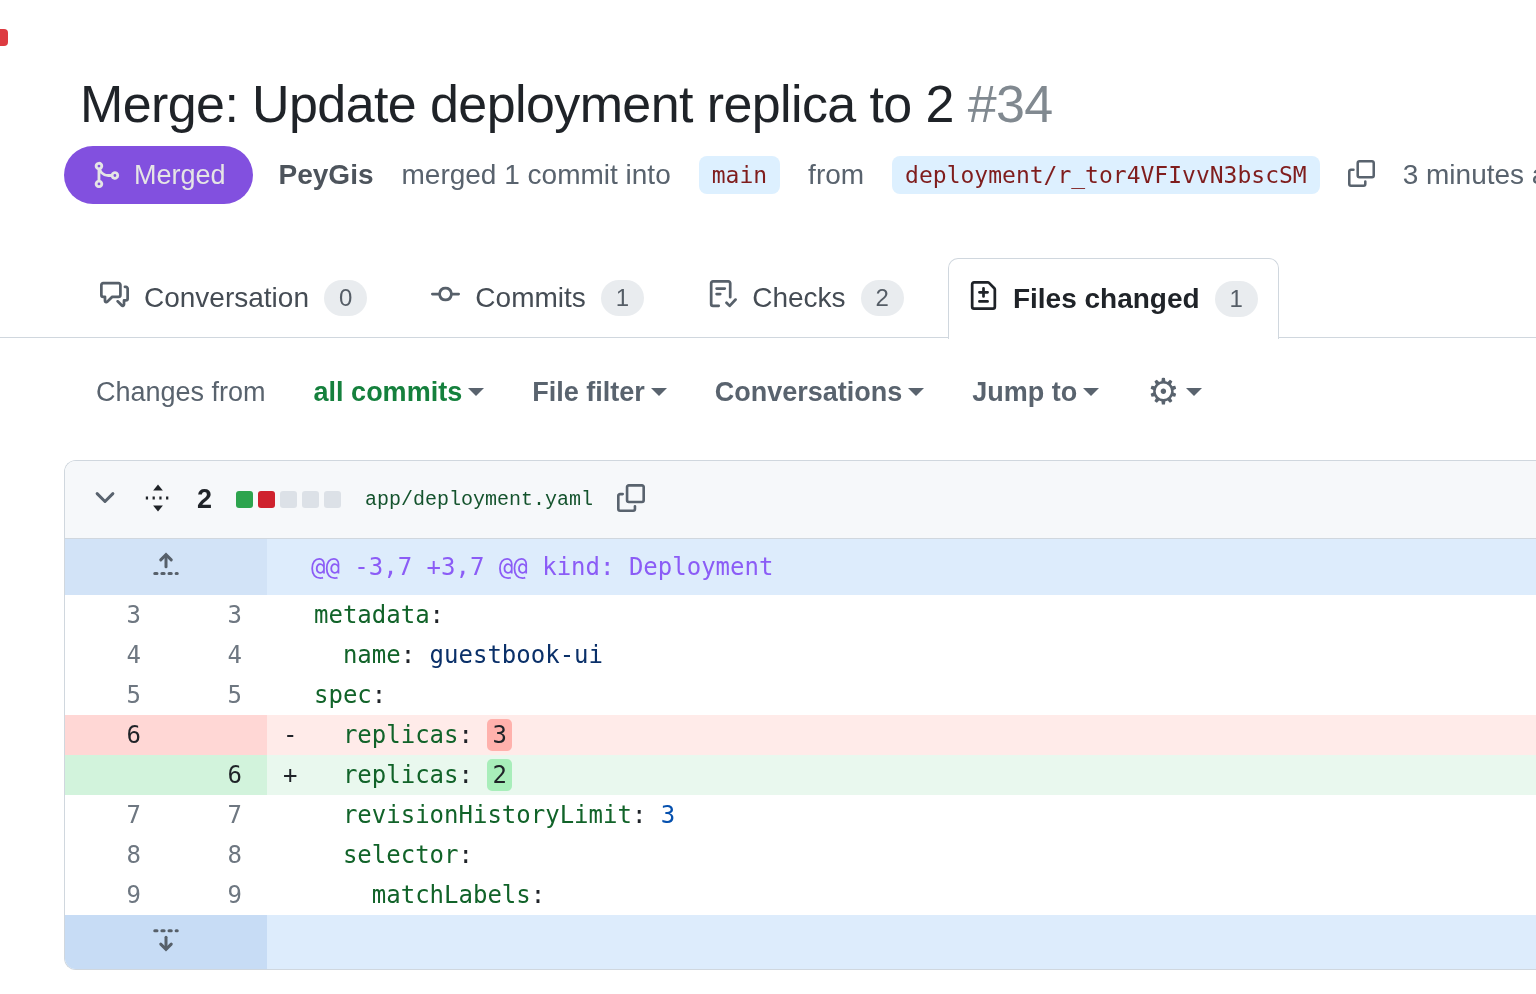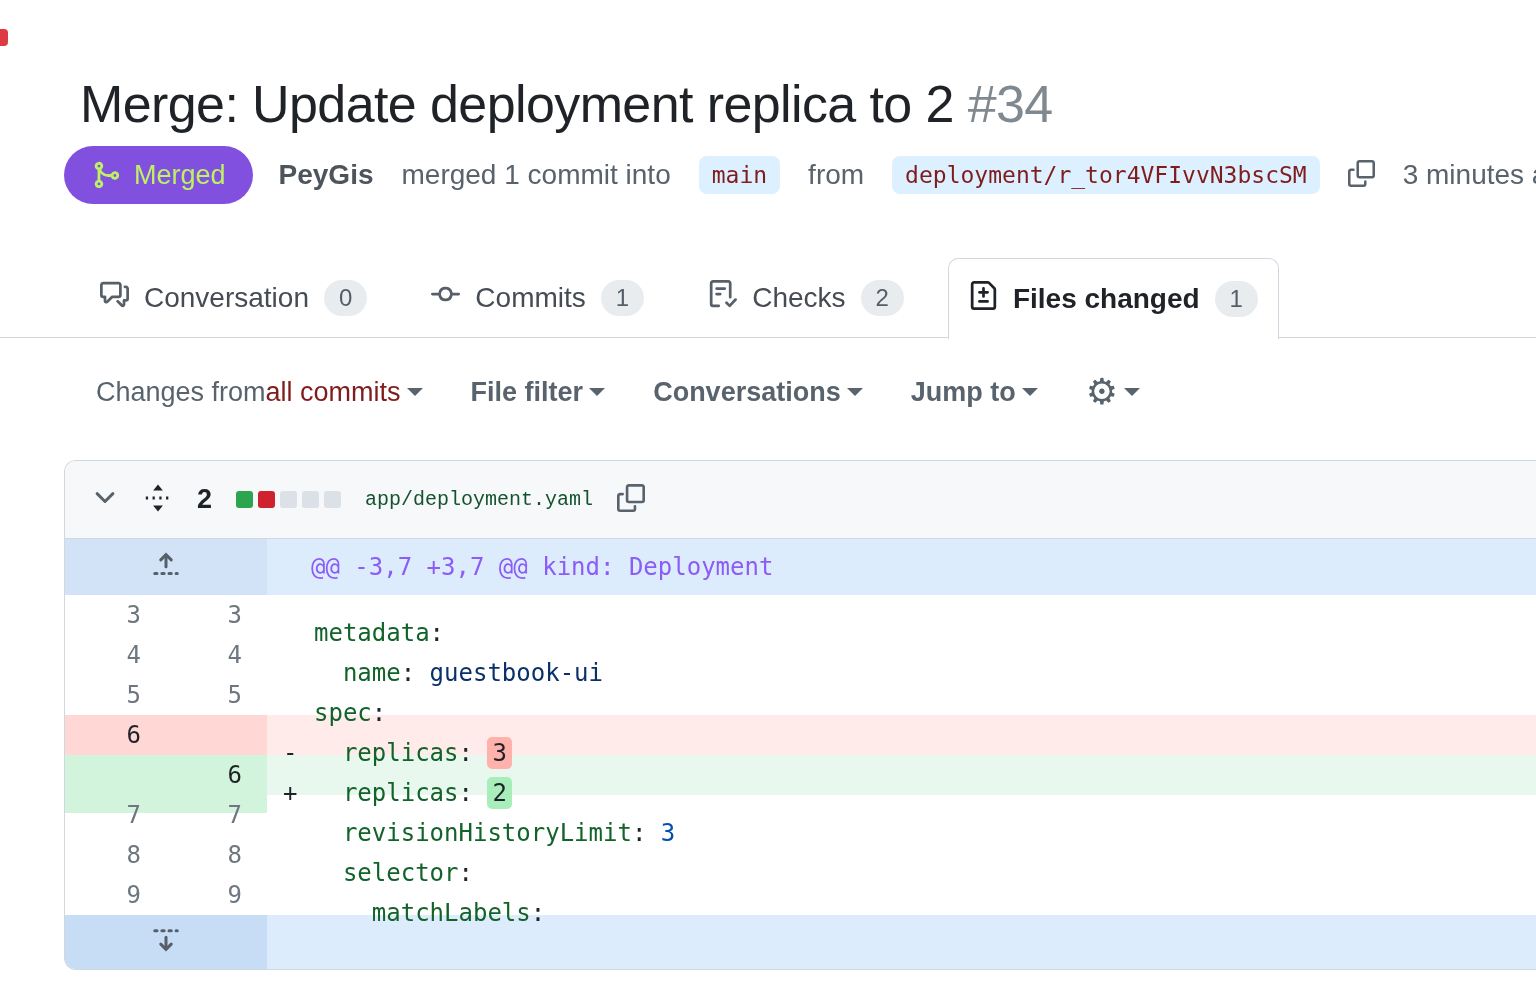--- a/index.html
+++ b/index.html
@@ -9,21 +9,21 @@
     font-family:"Liberation Sans",sans-serif;
   }
   
   .red-marker{position:absolute;left:-9px;top:29px;width:17px;height:17px;
     background:#dd3b41;border-radius:4px;}
   .pr-title{position:absolute;left:64px;top:54px;margin:16px;
     font-size:52px;font-weight:500;letter-spacing:-0.6px;line-height:68px;white-space:nowrap;}
   .pr-title .num{color:#818990;font-weight:400;}
   .meta-row{position:absolute;left:64px;top:146px;display:flex;align-items:center;gap:26px;}
   .merged-badge{display:inline-flex;align-items:center;gap:13px;
-    background:#8250df;color:#bef264;height:58px;padding:0 27px;border-radius:30px;
+    background:#8250df;color:#e5e5e5;height:58px;padding:0 27px;border-radius:30px;
     font-size:27px;font-weight:500;}
   .merged-badge svg{display:block;}
   .meta-text{display:flex;align-items:center;gap:28px;font-size:28px;color:#59636e;white-space:nowrap;}
   .author{font-weight:700;color:#4d545c;}
   .branch-pill{font-family:"DejaVu Sans Mono",monospace;font-size:23px;color:#7f1d1d;
     background:#ddf0ff;padding:6px 13px;border-radius:8px;cursor:pointer;}
   .icon-btn{background:none;border:none;padding:0;margin:0;cursor:pointer;color:#59636e;display:inline-flex;align-items:center;}
   
   .tabs{position:absolute;left:0;top:258px;width:1536px;height:80px;
     border-bottom:1px solid #d0d7de;display:flex;align-items:stretch;
@@ -36,39 +36,39 @@
     border-radius:10px 10px 0 0;height:81px;font-weight:600;color:#1f2328;}
   .tab.active svg{color:#1f2328;}
   .counter{background:#e9ecef;border-radius:999px;padding:4px 15px;font-size:24px;
     color:#555d66;font-weight:400;line-height:28px;}
   
   .toolbar{position:absolute;left:96px;top:374px;display:flex;align-items:center;gap:48px;
     font-size:27px;color:#59636e;}
   .tb-item{display:flex;align-items:center;background:none;border:none;padding:0;
     font-family:inherit;font-size:27px;color:#59636e;font-weight:600;cursor:pointer;white-space:nowrap;}
   .tb-item .plain{font-weight:400;}
-  .tb-item .strong{font-weight:400;color:#7f1d1d;}
+  .tb-item .strong{font-weight:700;color:#15803d;margin-left:48px;}
   .caret{width:0;height:0;border:8px solid transparent;border-top-color:#59636e;
     margin-left:6px;margin-top:8px;}
   .gear-glyph{font-family:"DejaVu Sans",sans-serif;font-size:36px;color:#59636e;line-height:36px;}
   
   .card{position:absolute;left:64px;top:460px;right:0;height:510px;
     border:1px solid #d0d7de;border-right:none;border-radius:12px 0 0 12px;
     box-sizing:border-box;overflow:hidden;background:#fff;}
   .file-header{height:77px;background:#f6f8fa;border-bottom:1px solid #d0d7de;
     display:flex;align-items:center;padding:0 26px;gap:24px;}
   .changes-num{font-size:27px;font-weight:700;color:#1f2328;}
   .squares{display:flex;gap:5px;}
   .sq{width:17px;height:17px;border-radius:3px;}
   .filename{font-family:Liberation Mono, monospace;font-size:20px;color:#14532d;cursor:pointer;}
   
   .diff-body{font-family:"DejaVu Sans Mono",monospace;font-size:24px;}
   .drow{display:grid;grid-template-columns:101px 101px 1fr;height:40px;line-height:40px;}
   .drow .num{text-align:right;padding-right:25px;color:#6e7781;cursor:pointer;}
-  .drow .code-cell{padding-left:16px;white-space:pre;margin-top:18px;}
+  .drow .code-cell{padding-left:16px;white-space:pre;}
   .sign{display:inline-block;width:31px;}
   .drow.del{background:#ffebe9;}
   .drow.del .num{background:#ffd7d5;color:#1f2328;}
   .drow.add{background:#e9f8ee;}
   .drow.add .num{background:#d2f3dc;color:#1f2328;}
   .hunk-row,.expand-row{display:grid;grid-template-columns:202px 1fr;height:56px;background:#ddecfc;}
   .gutter-expand{display:flex;align-items:center;justify-content:center;cursor:pointer;color:#57606a;}
   .hunk-row .gutter-expand{background:#d2e3f7;}
   .expand-row .gutter-expand{background:#c7dcf5;}
   .hunk-text{color:#8b5cf6;padding-left:44px;line-height:56px;white-space:pre;}

